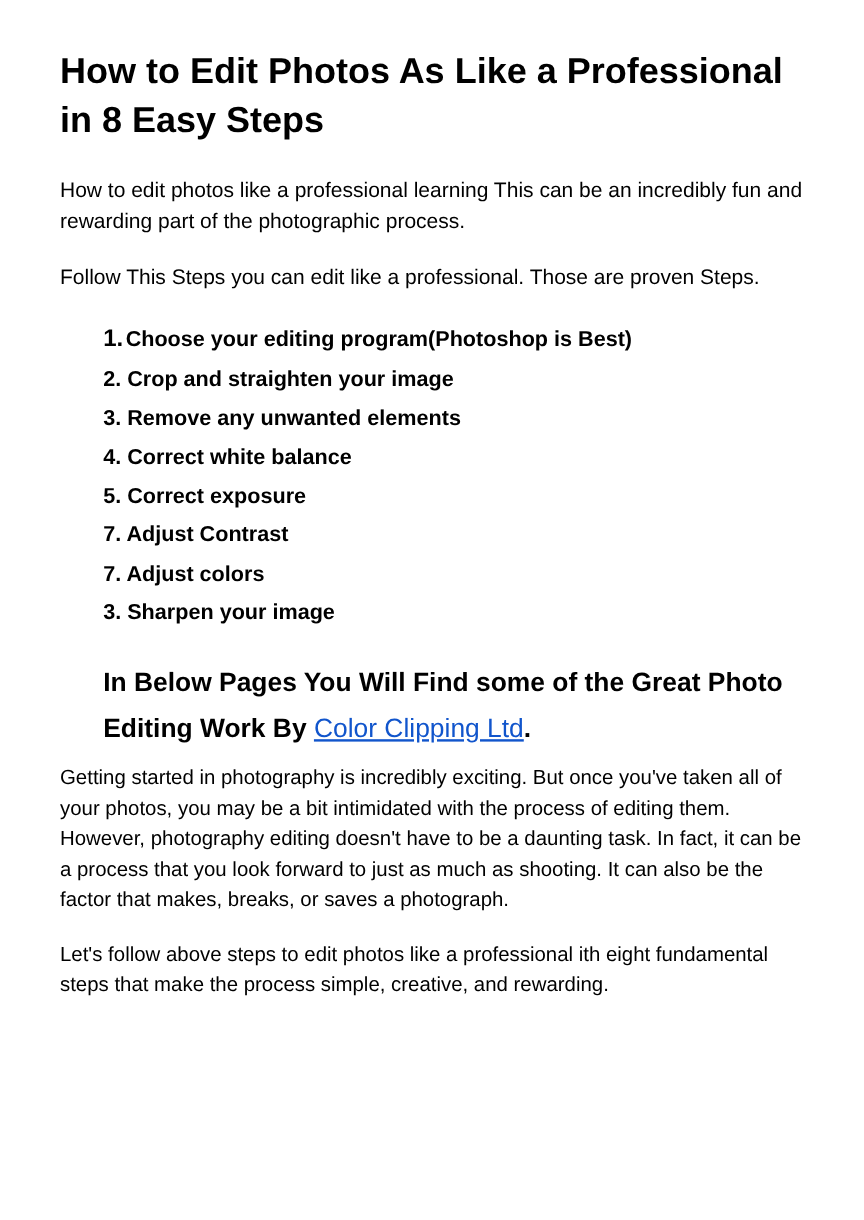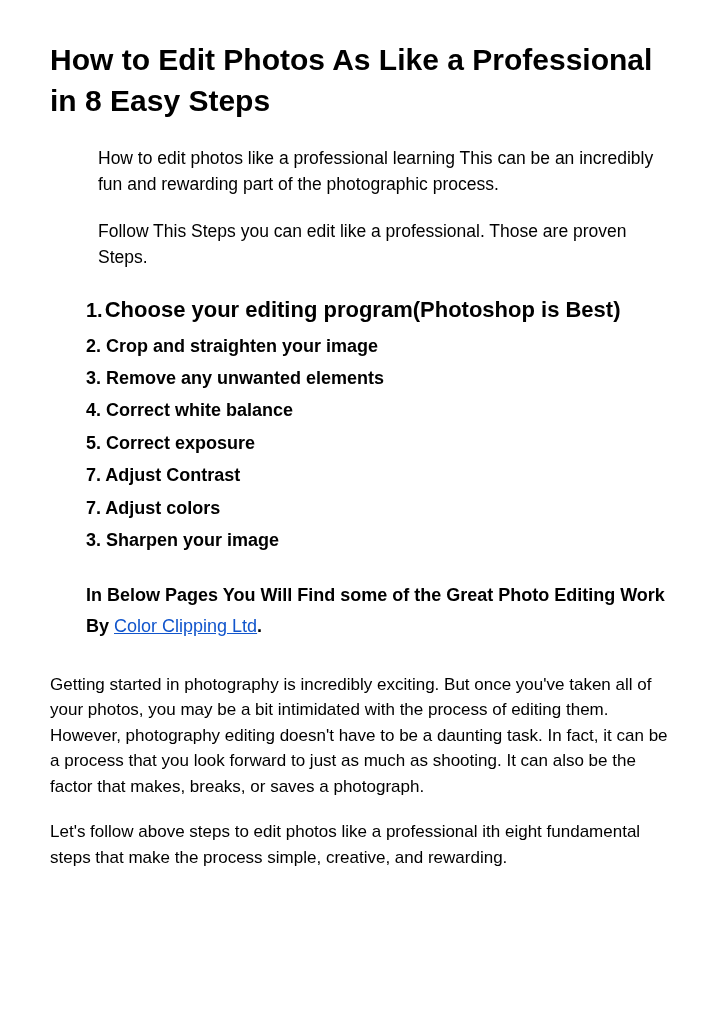--- a/index.html
+++ b/index.html
@@ -18,54 +18,53 @@
       font-size: 30px;
       font-weight: bold;
       text-align: left;
       line-height: 1.35;
       margin-bottom: 24px;
     }
     .intro-para {
       font-size: 17.5px;
       line-height: 1.5;
       margin-bottom: 20px;
-      margin-left: 48px;
     }
     .steps-list {
       margin-left: 36px;
       margin-bottom: 24px;
     }
     .step-item {
       font-size: 18px;
       font-weight: bold;
       line-height: 1.8;
     }
     .step-first {
       display: flex;
       align-items: baseline;
     }
     .step-first-num {
       font-size: 20px;
       font-weight: bold;
       margin-right: 2px;
     }
     .step-first-text {
-      font-size: 22px;
+      font-size: 18px;
       font-weight: bold;
       text-align: right;
     }
     .sub-steps {
       margin-left: 0;
     }
     .callout {
       margin-left: 36px;
-      font-size: 18px;
+      font-size: 22px;
       font-weight: bold;
       line-height: 1.7;
-      margin-bottom: 30px;
+      margin-bottom: 10px;
     }
     .callout-link {
       color: #1155cc;
       text-decoration: underline;
       font-weight: normal;
     }
     .body-para {
       font-size: 17px;
       line-height: 1.5;
       margin-bottom: 20px;

